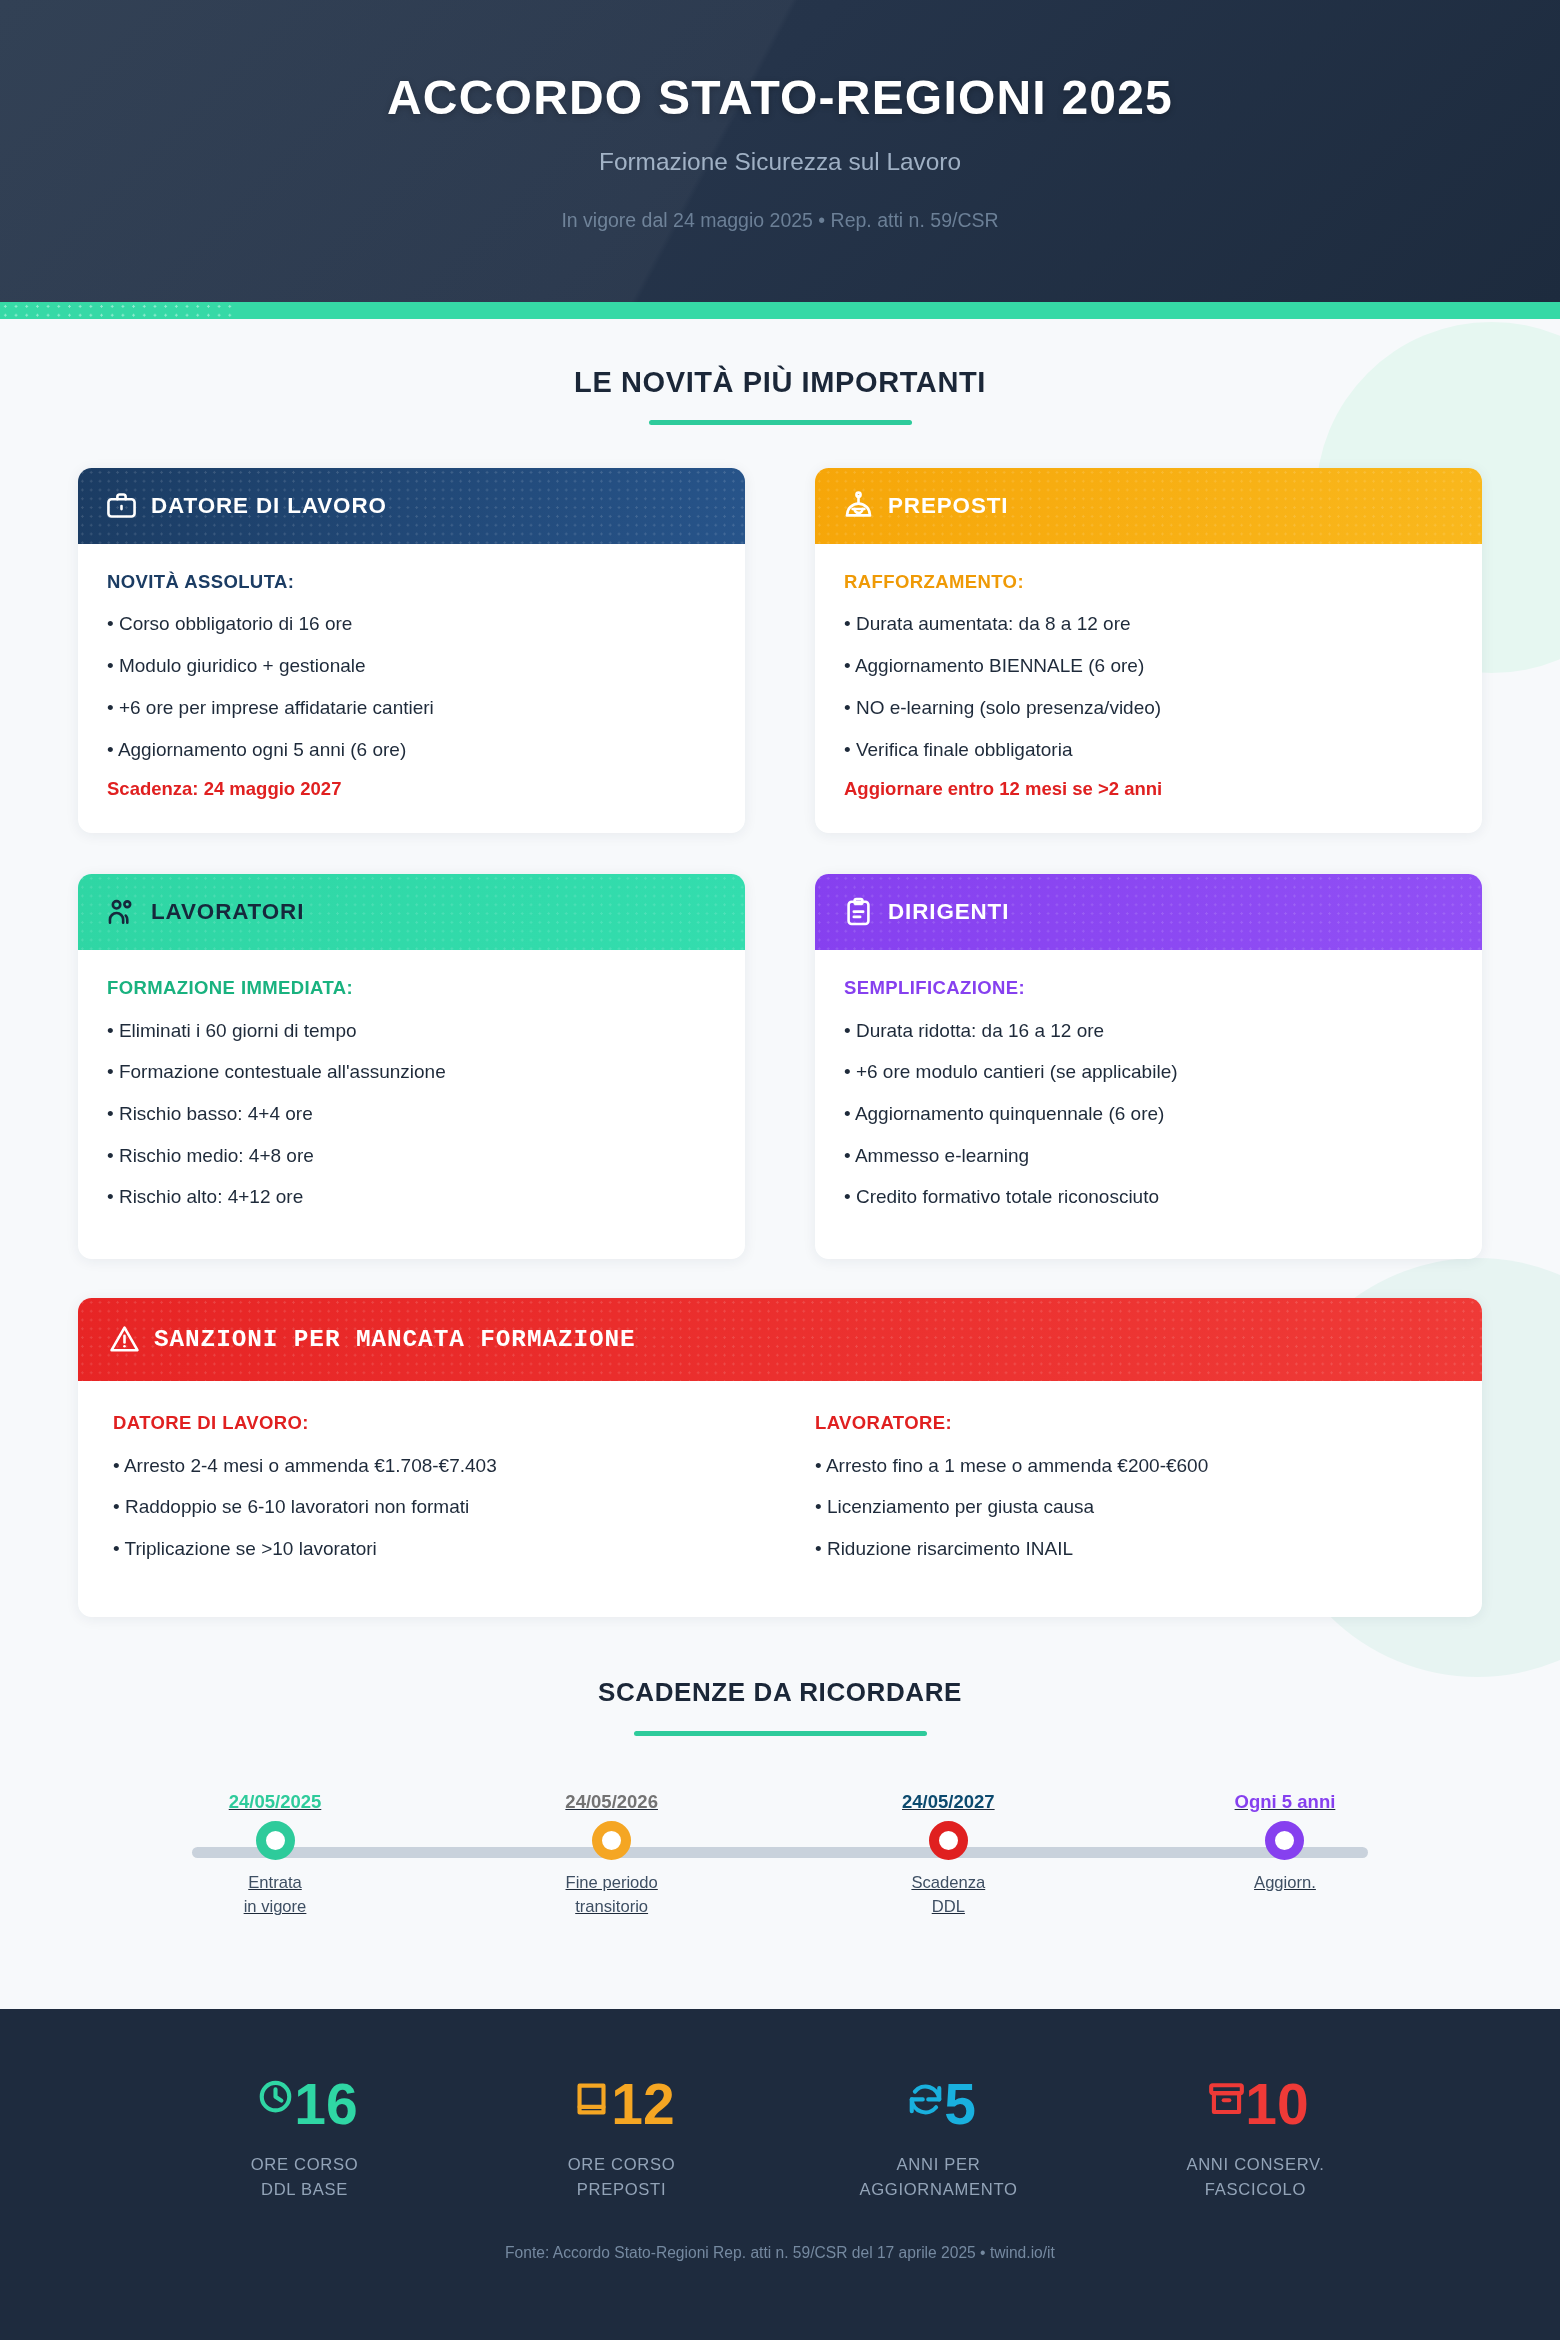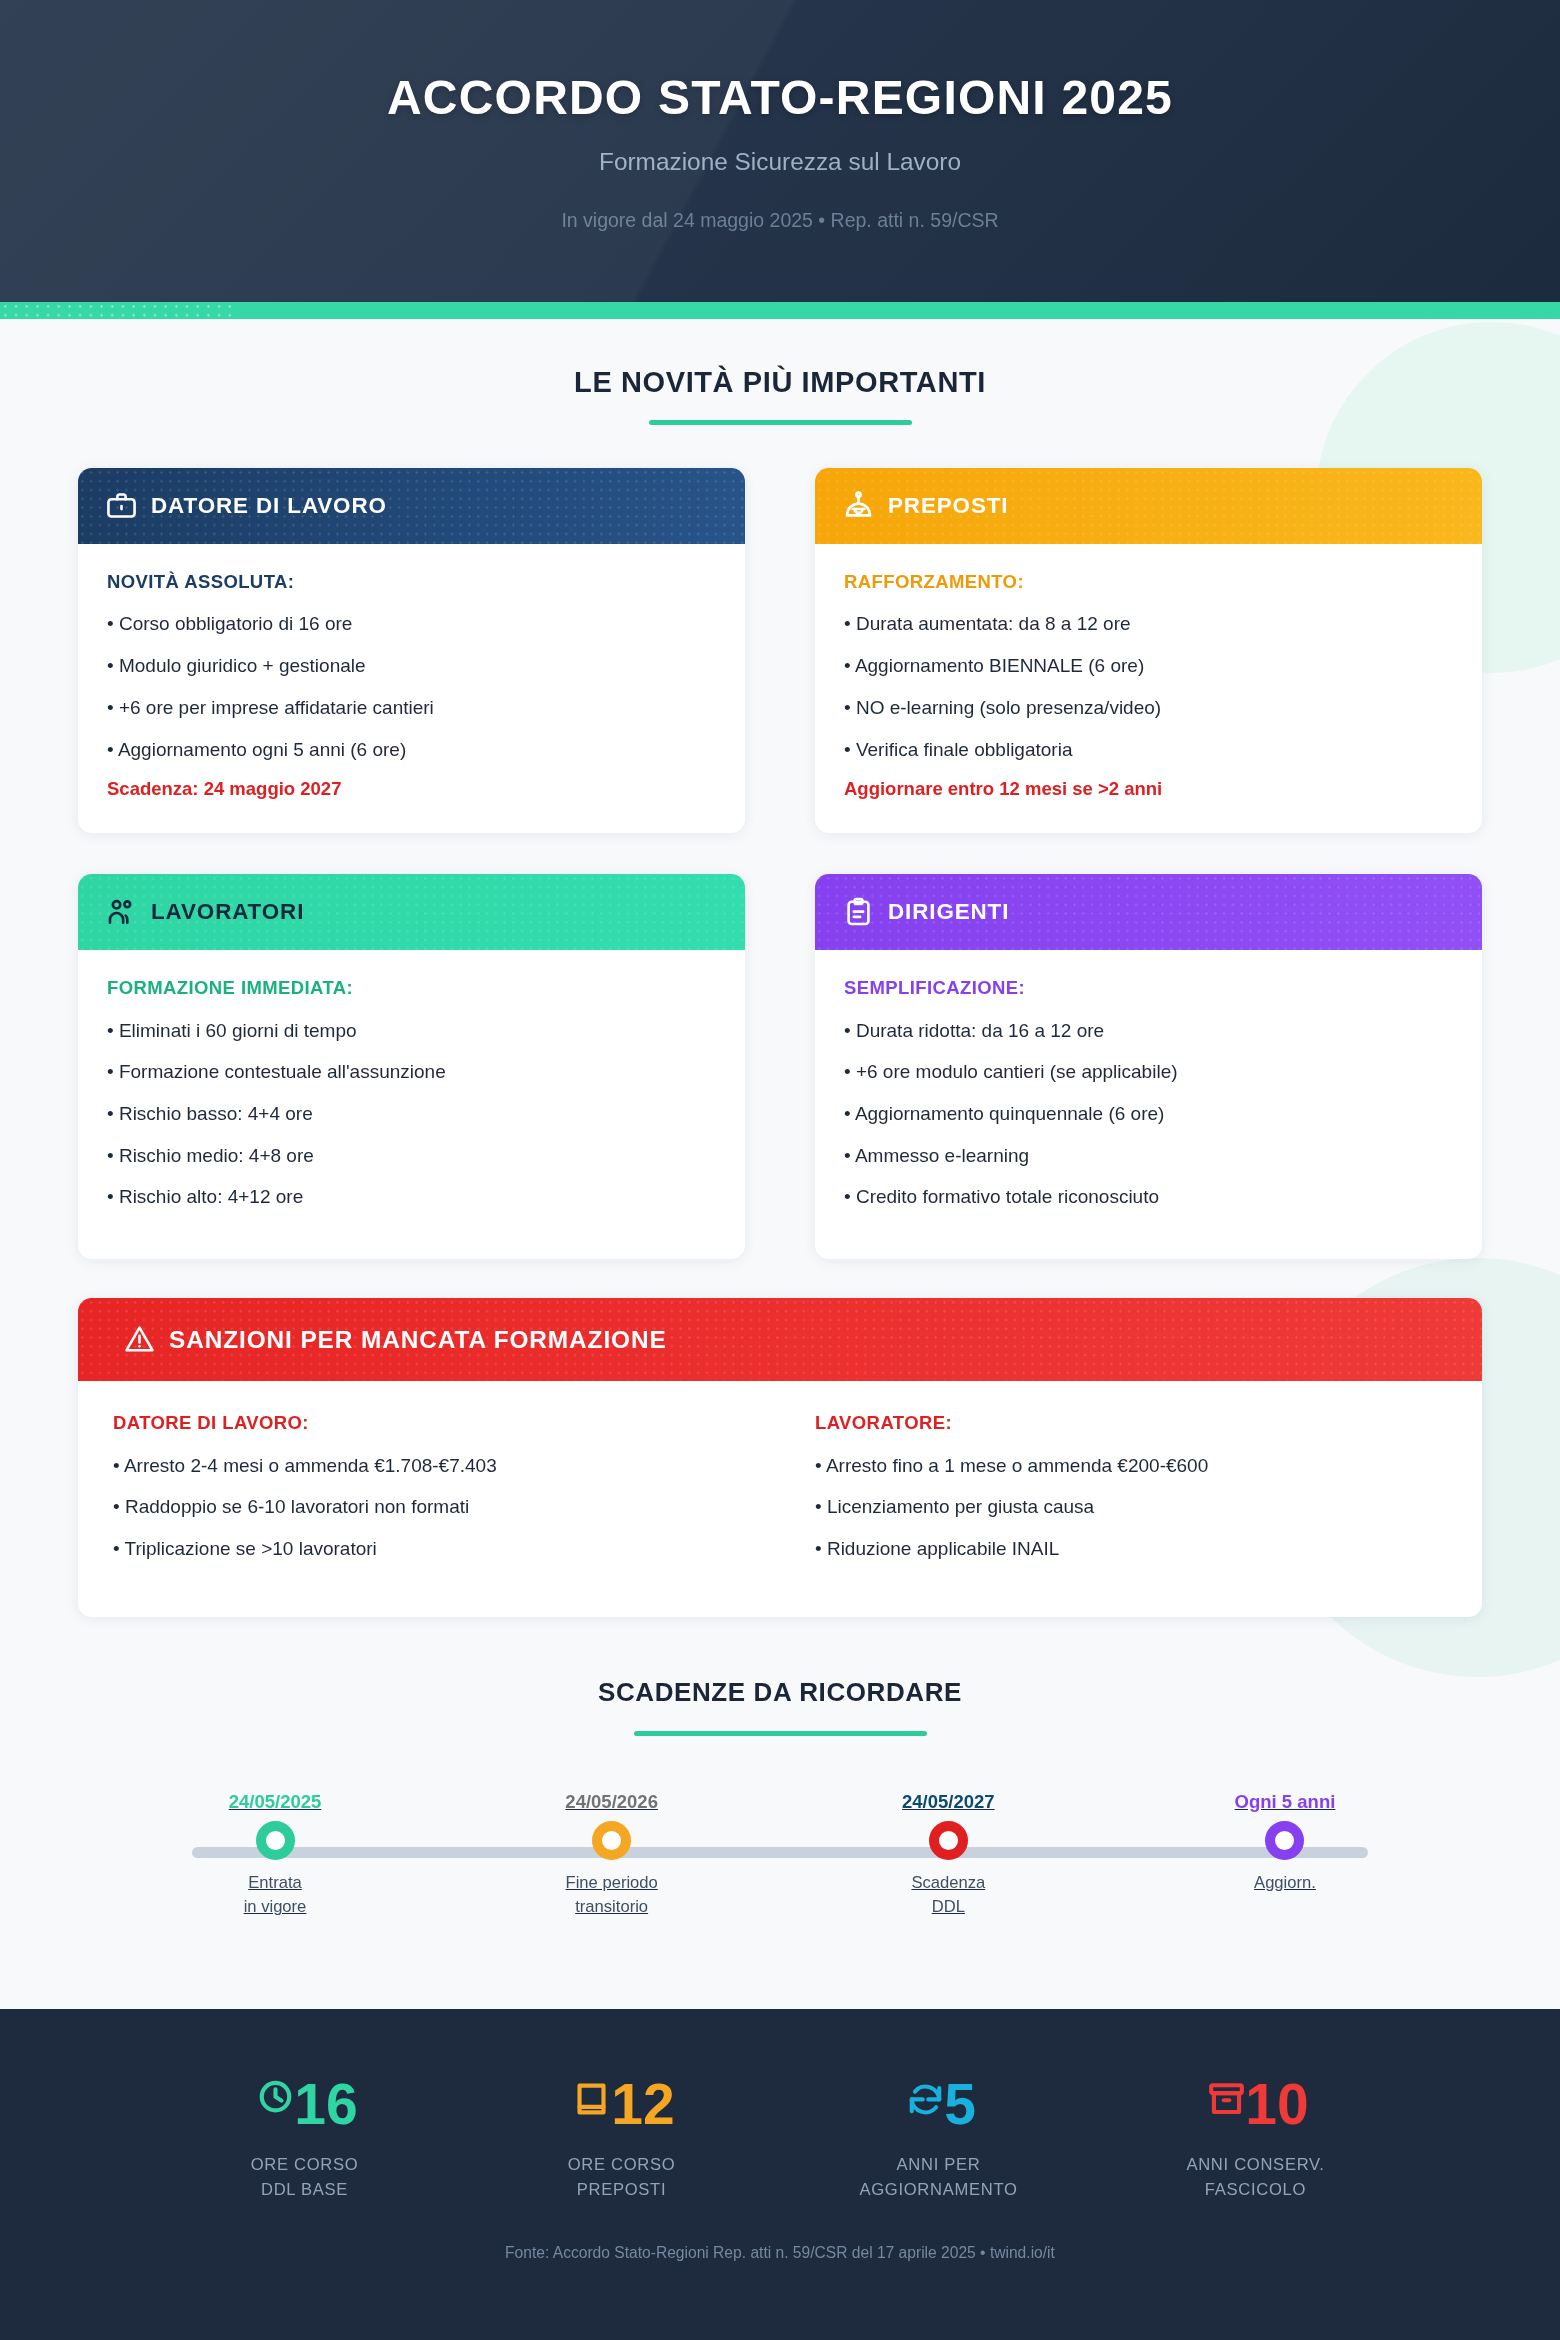--- a/index.html
+++ b/index.html
@@ -99,21 +99,21 @@
   .card-body{ padding:27px 29px 33px; }
   .kicker{ font-size:18.5px; font-weight:bold; letter-spacing:0.4px; margin-bottom:18.5px; }
   .k-blue{ color:#1b3c63; } .k-amber{ color:#ef9a06; }
   .k-green{ color:#19b27f; } .k-purple{ color:#8640ef; } .k-red{ color:#e02020; }
   .blist{ list-style:none; }
   .blist li{ font-size:19px; line-height:1.32; color:#1e2a3a; margin-bottom:16.6px; }
   .note{ font-size:18.5px; font-weight:bold; color:#e02020; margin-top:3.9px; }
 
   
   .sanzioni{ margin:39px 78px 0; }
-  .sanzioni .card-head{ padding:25px 45px; }
+  .sanzioni .card-head{ padding:25px 30px;font-family:Liberation Mono, monospace; }
   .sanzioni .card-head h3{ font-size:24.4px; }
   .sanz-cols{ display:grid; grid-template-columns:1fr 1fr; gap:0 70px; padding:31px 35px 39px; }
 
   
   .tl-wrap{ padding:60px 12px 0; text-align:center; position:relative; z-index:2; }
   .tl-title{ font-size:26px; font-weight:bold; color:#1b2738; letter-spacing:0.6px; }
   .tl-underline{ width:293px;height:4.9px;background:#2ecb9b;border-radius:2.9px;margin:23.4px auto 0; }
   .timeline{ position:relative; margin:55px 180px 0; height:146px; }
   .tl-line{ position:absolute; left:0; right:0; top:56px; height:10.7px; background:#c9d2dc; border-radius:5.9px; }
   .tl-pts{ position:absolute; left:0; right:0; top:0; display:flex; justify-content:space-between;text-decoration:underline; }
@@ -278,21 +278,21 @@
             <li>• Arresto 2-4 mesi o ammenda €1.708-€7.403</li>
             <li>• Raddoppio se 6-10 lavoratori non formati</li>
             <li>• Triplicazione se &gt;10 lavoratori</li>
           </ul>
         </div>
         <div>
           <div class="kicker k-red">LAVORATORE:</div>
           <ul class="blist">
             <li>• Arresto fino a 1 mese o ammenda €200-€600</li>
             <li>• Licenziamento per giusta causa</li>
-            <li>• Riduzione applicabile INAIL</li>
+            <li>• Riduzione risarcimento INAIL</li>
           </ul>
         </div>
       </div>
     </div>
 
     <div class="tl-wrap">
       <div class="tl-title">SCADENZE DA RICORDARE</div>
       <div class="tl-underline"></div>
       <div class="timeline">
         <div class="tl-line"></div>

